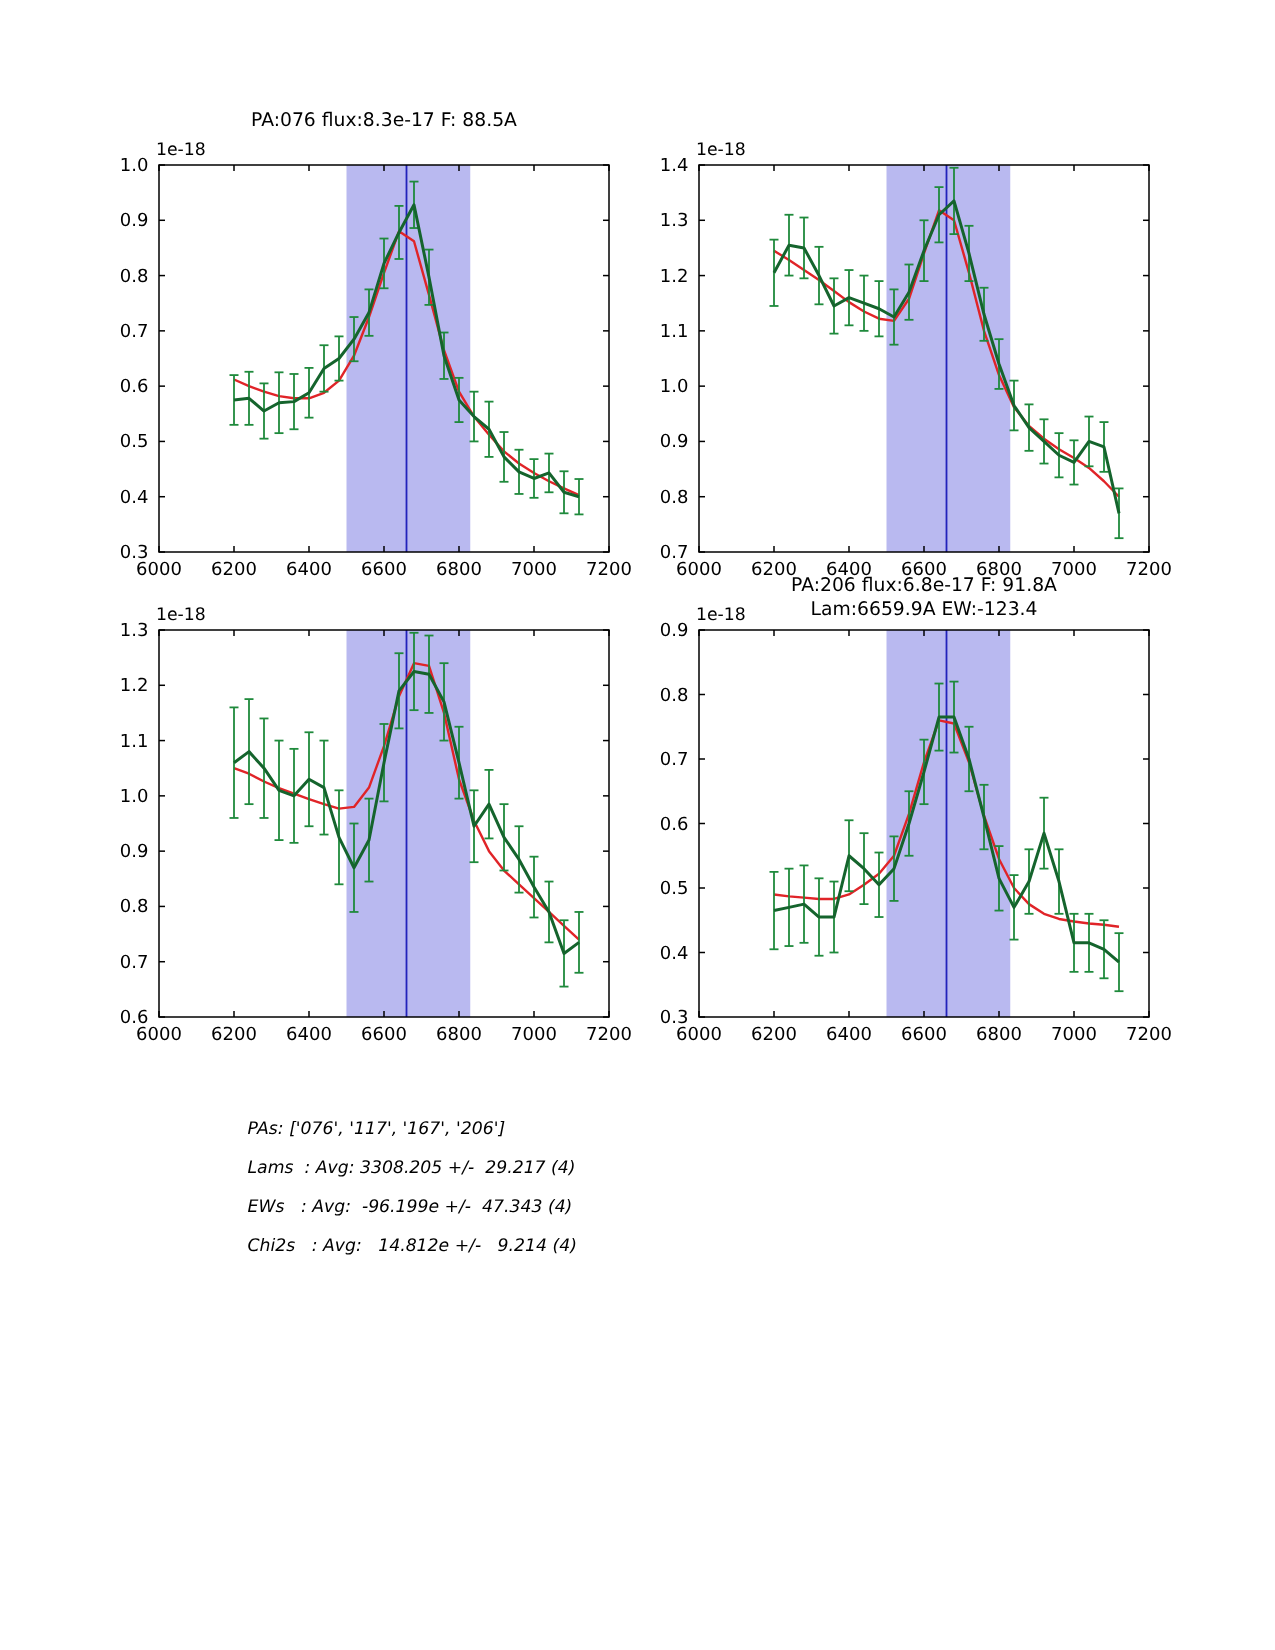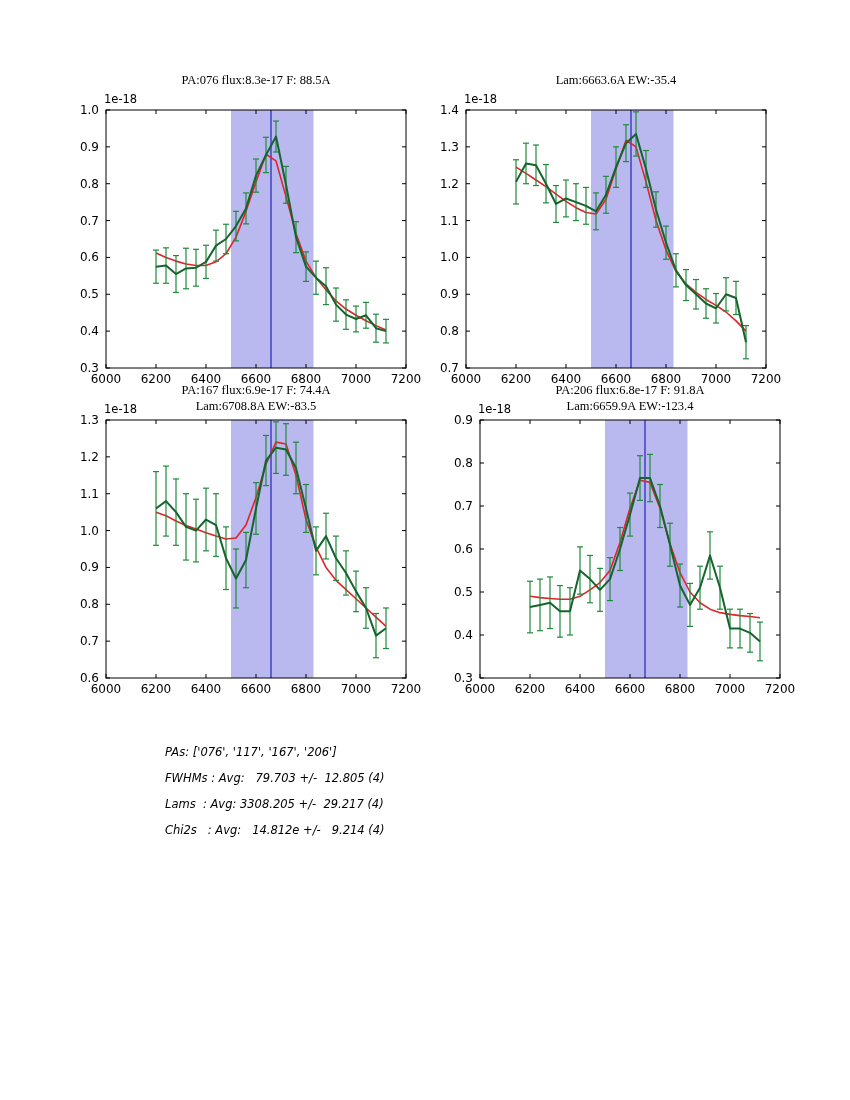--- a/index.html
+++ b/index.html
@@ -1,21 +1,21 @@
 <!DOCTYPE html>
 <html><head>
 <meta charset="utf-8">
 <style>
   html,body{margin:0;padding:0;}
   body{width:850px;height:1100px;background:#ffffff;position:relative;
        font-family:"DejaVu Sans","Liberation Sans",sans-serif;color:#000;}
   .figure{position:absolute;left:0;top:0;width:850px;height:1100px;background:#fff;}
   .subplot{position:absolute;width:360px;height:330px;}
   .subplot-title{position:absolute;left:40px;top:2px;width:300px;text-align:center;
-                 font-size:12.5px;line-height:16px;white-space:nowrap;font-family:Liberation Serif, serif;}
+                 font-size:12.5px;line-height:16px;white-space:nowrap;}
   .plot-svg{position:absolute;left:0;top:20px;}
   svg text{font-family:"DejaVu Sans","Liberation Sans",sans-serif;fill:#000;}
   svg text.tick{font-size:12px;}
   svg text.offset{font-size:11.5px;}
   .summary{position:absolute;left:165px;top:739px;}
   .summary-line{font-size:11.5px;line-height:26px;white-space:pre;font-style:italic;}
 </style>
 </head>
 <body>
 
@@ -149,21 +149,20 @@
         <text x="33" y="60.85714285714285" text-anchor="end" class="tick">0.9</text>
         <line x1="40" x2="44" y1="20" y2="20" stroke="#000000"></line>
         <line x1="340" x2="336" y1="20" y2="20" stroke="#000000"></line>
         <text x="33" y="24" text-anchor="end" class="tick">1.0</text>
         <text x="38" y="13" class="offset">1e-18</text>
       </svg>
   </div>
 
   <div class="subplot" style="left:426px;top:70px;">
     <div class="subplot-title">
-      <div>Lam:6663.6A EW:-35.4</div>
     </div>
     <svg class="plot-svg" width="360" height="300">
         <rect x="165" y="20" width="82.5" height="258" fill="#b9b9f0"></rect>
         <line x1="205" x2="205" y1="20" y2="278" stroke="#2222bb" stroke-width="1.2"></line>
         <polyline points="90,77.12857142857136 100,83.3942857142857 110,90.02857142857141 120,96.66285714285713 130,104.03428571428572 140,111.4057142857143 150,117.67142857142854 160,122.46285714285709 170,123.93714285714279 180,109.19428571428573 190,78.97142857142855 200,50.222857142857094 210,56.85714285714281 220,91.87142857142851 230,130.5714285714285 240,160.05714285714282 250,181.4342857142857 260,193.96571428571426 270,202.44285714285712 280,209.44571428571427 290,215.34285714285713 300,221.97714285714284 310,230.82285714285715 320,241.1428571428571" fill="none" stroke="#e02428" stroke-width="1.6" stroke-linejoin="round"></polyline>
         <g>
           <line x1="90" x2="90" y1="113.98571428571425" y2="69.75714285714278" stroke="#1f8a3c" stroke-width="1.2"></line>
           <line x1="87" x2="93" y1="69.75714285714278" y2="69.75714285714278" stroke="#1f8a3c" stroke-width="1.2"></line>
           <line x1="87" x2="93" y1="113.98571428571425" y2="113.98571428571425" stroke="#1f8a3c" stroke-width="1.2"></line>
           <line x1="100" x2="100" y1="93.7142857142857" y2="53.171428571428606" stroke="#1f8a3c" stroke-width="1.2"></line>
@@ -281,24 +280,20 @@
         <line x1="340" x2="336" y1="56.85714285714281" y2="56.85714285714281" stroke="#000000"></line>
         <text x="33" y="60.85714285714281" text-anchor="end" class="tick">1.3</text>
         <line x1="40" x2="44" y1="20" y2="20" stroke="#000000"></line>
         <line x1="340" x2="336" y1="20" y2="20" stroke="#000000"></line>
         <text x="33" y="24" text-anchor="end" class="tick">1.4</text>
         <text x="38" y="13" class="offset">1e-18</text>
       </svg>
   </div>
 
   <div class="subplot" style="left:66px;top:380px;">
-    <div class="subplot-title">
-      <div>PA:167 flux:6.9e-17 F: 74.4A</div>
-      <div>Lam:6708.8A EW:-83.5</div>
-    </div>
     <svg class="plot-svg" width="360" height="300">
         <rect x="165" y="20" width="82.5" height="258" fill="#b9b9f0"></rect>
         <line x1="205" x2="205" y1="20" y2="278" stroke="#2222bb" stroke-width="1.2"></line>
         <polyline points="90,112.14285714285712 100,115.82857142857142 110,120.98857142857142 120,125.41142857142857 130,129.09714285714284 140,132.78285714285715 150,136.10000000000002 160,139.04857142857145 170,137.94285714285715 180,125.04285714285719 190,97.39999999999998 200,64.22857142857146 210,42.11428571428573 220,43.95714285714284 230,75.28571428571433 240,119.5142857142857 250,147.15714285714287 260,167.42857142857142 270,180.32857142857142 280,189.54285714285714 290,198.75714285714287 300,207.97142857142856 310,217.18571428571428 320,226.4" fill="none" stroke="#e02428" stroke-width="1.6" stroke-linejoin="round"></polyline>
         <g>
           <line x1="90" x2="90" y1="145.3142857142857" y2="71.59999999999997" stroke="#1f8a3c" stroke-width="1.2"></line>
           <line x1="87" x2="93" y1="71.59999999999997" y2="71.59999999999997" stroke="#1f8a3c" stroke-width="1.2"></line>
           <line x1="87" x2="93" y1="145.3142857142857" y2="145.3142857142857" stroke="#1f8a3c" stroke-width="1.2"></line>
           <line x1="100" x2="100" y1="136.09999999999997" y2="66.07142857142856" stroke="#1f8a3c" stroke-width="1.2"></line>
           <line x1="97" x2="103" y1="66.07142857142856" y2="66.07142857142856" stroke="#1f8a3c" stroke-width="1.2"></line>
@@ -414,21 +409,21 @@
         <line x1="40" x2="44" y1="56.85714285714288" y2="56.85714285714288" stroke="#000000"></line>
         <line x1="340" x2="336" y1="56.85714285714288" y2="56.85714285714288" stroke="#000000"></line>
         <text x="33" y="60.85714285714288" text-anchor="end" class="tick">1.2</text>
         <line x1="40" x2="44" y1="20" y2="20" stroke="#000000"></line>
         <line x1="340" x2="336" y1="20" y2="20" stroke="#000000"></line>
         <text x="33" y="24" text-anchor="end" class="tick">1.3</text>
         <text x="38" y="13" class="offset">1e-18</text>
       </svg>
   </div>
 
-  <div class="subplot" style="left:440px;top:380px;">
+  <div class="subplot" style="left:426px;top:380px;">
     <div class="subplot-title">
       <div>PA:206 flux:6.8e-17 F: 91.8A</div>
       <div>Lam:6659.9A EW:-123.4</div>
     </div>
     <svg class="plot-svg" width="360" height="300">
         <rect x="165" y="20" width="82.5" height="258" fill="#b9b9f0"></rect>
         <line x1="205" x2="205" y1="20" y2="278" stroke="#2222bb" stroke-width="1.2"></line>
         <polyline points="90,196.29999999999998 100,197.58999999999997 110,198.45 120,199.30999999999997 130,199.30999999999997 140,196.29999999999998 150,189.84999999999997 160,182.53999999999996 170,170.49999999999997 180,142.55 190,108.15000000000002 200,80.19999999999999 210,82.35 220,108.15000000000002 230,143.83999999999997 240,172.64999999999998 250,192 260,202.74999999999997 270,209.2 280,212.64 290,214.35999999999996 300,215.64999999999998 310,216.51 320,217.79999999999998" fill="none" stroke="#e02428" stroke-width="1.6" stroke-linejoin="round"></polyline>
         <g>
           <line x1="90" x2="90" y1="232.84999999999997" y2="181.24999999999997" stroke="#1f8a3c" stroke-width="1.2"></line>
@@ -547,18 +542,18 @@
         <text x="33" y="66.99999999999999" text-anchor="end" class="tick">0.8</text>
         <line x1="40" x2="44" y1="20" y2="20" stroke="#000000"></line>
         <line x1="340" x2="336" y1="20" y2="20" stroke="#000000"></line>
         <text x="33" y="24" text-anchor="end" class="tick">0.9</text>
         <text x="38" y="13" class="offset">1e-18</text>
       </svg>
   </div>
 
   <div class="summary">
     <div class="summary-line">PAs: ['076', '117', '167', '206']</div>
-    <div class="summary-line">FWHMs : Avg:   79.703 +/-  12.805 (4)</div>
     <div class="summary-line">Lams  : Avg: 3308.205 +/-  29.217 (4)</div>
+    <div class="summary-line">EWs   : Avg:  -96.199e +/-  47.343 (4)</div>
     <div class="summary-line">Chi2s   : Avg:   14.812e +/-   9.214 (4)</div>
   </div>
 
 </div>
 
 </body></html>

